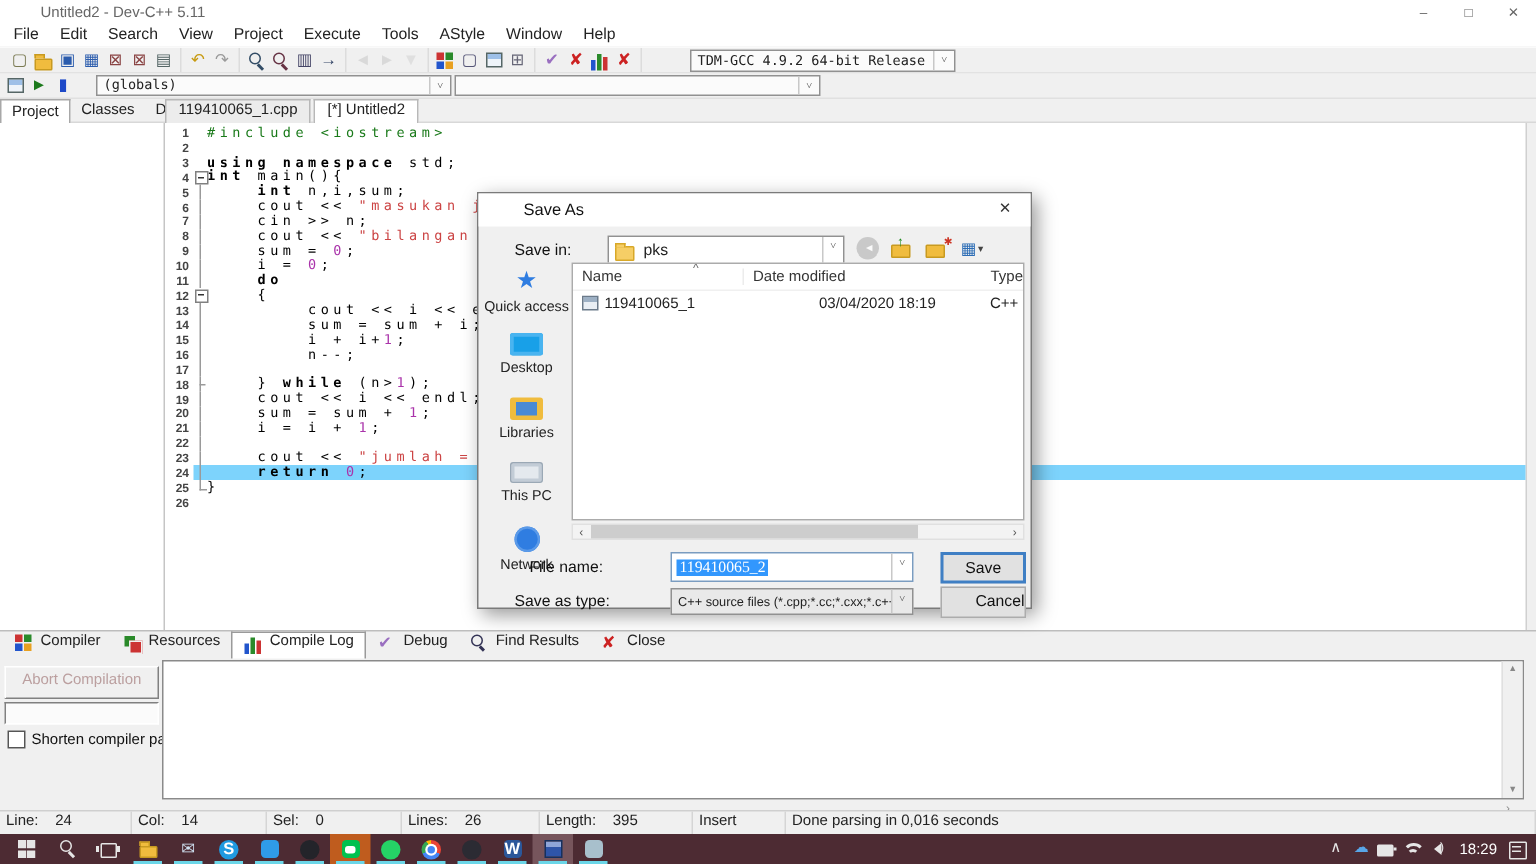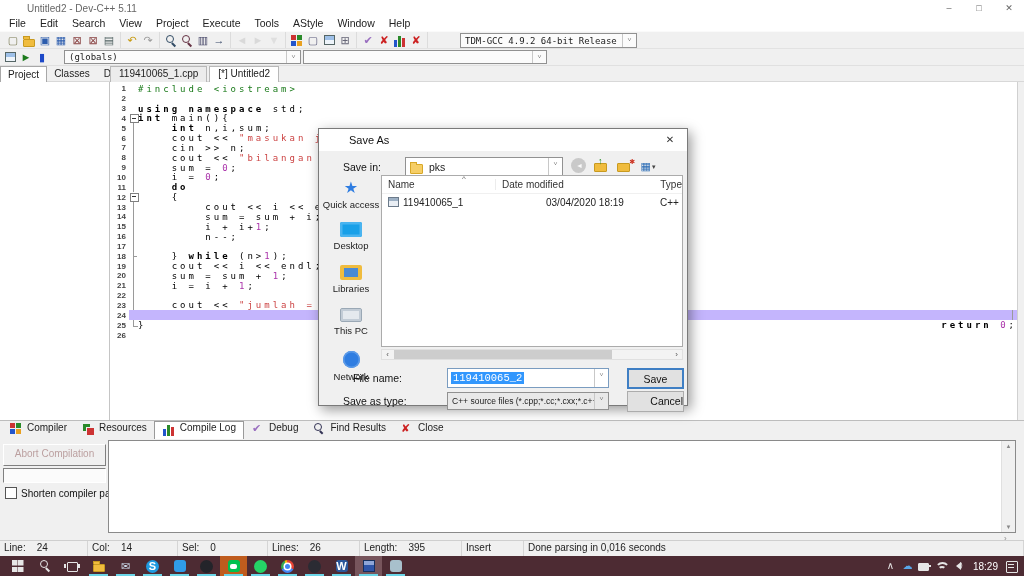--- a/index.html
+++ b/index.html
@@ -78,21 +78,21 @@
   #editor-tabs{position:absolute;left:110px;top:0;display:flex;height:16px;}
   .etab{padding:0 8px;font-size:10px;color:#222;line-height:14px;background:#ececec;border:1px solid #b8b8b8;border-bottom:none;margin-right:2px;}
   .etab.active{background:#fff;}
   
   #left-panel{position:absolute;left:0;top:82px;width:110px;height:338px;background:#fff;border-right:1px solid #c5c5c5;box-sizing:border-box;}
   #editor{position:absolute;left:110px;top:82px;width:908px;height:338px;background:#fff;border-right:1px solid #d0d0d0;box-sizing:border-box;}
   #code-lines{position:absolute;left:0;top:2px;right:0;}
   .crow{display:flex;height:9.85px;align-items:center;font-family:"DejaVu Sans Mono",monospace;font-size:9px;letter-spacing:3px;}
   .gut{width:16px;text-align:right;padding-right:3px;font:bold 8px "Liberation Sans",sans-serif;letter-spacing:0;color:#444;flex:none;}
   .lbody{flex:1;display:flex;align-items:flex-end;height:100%;}
-  .lbody.hl{background:#c4b5fd;flex-direction:column;}
+  .lbody.hl{background:#7dd3fc;}
   .fc{width:9px;height:100%;position:relative;flex:none;}
   .fc.line::before{content:"";position:absolute;left:4px;top:0;bottom:0;width:0;border-left:1px solid #9a9a9a;}
   .fc.box::before{content:"";position:absolute;left:0.5px;top:0.5px;width:7px;height:7px;border:1px solid #808080;background:#fff;}
   .fc.box::after{content:"";position:absolute;left:2.5px;top:4px;width:4px;height:1px;background:#333;}
   .fc.tick::before{content:"";position:absolute;left:4px;top:0;bottom:0;width:0;border-left:1px solid #9a9a9a;}
   .fc.tick::after{content:"";position:absolute;left:4px;top:50%;width:4px;height:1px;background:#9a9a9a;}
   .fc.corner::before{content:"";position:absolute;left:4px;top:0;width:4px;height:55%;border-left:1px solid #9a9a9a;border-bottom:1px solid #9a9a9a;}
   .codetxt{white-space:pre;}
   .seg-kw{font-weight:bold;color:#000;}
   .seg-df{color:#000;}
@@ -135,21 +135,21 @@
   .fcell{padding-left:6px;box-sizing:border-box;white-space:nowrap;overflow:hidden;}
   .frow .fcell:nth-child(1){width:158px;display:flex;align-items:center;}
   .frow .fcell:nth-child(2){width:114px;}
   .frow .fcell:nth-child(3){flex:1;}
   .ic-cpp{display:inline-block;width:11px;height:10px;border:1px solid #6b7a8a;background:linear-gradient(#9db0c4 0 3px,#e9eef4 3px);margin-right:4px;flex:none;box-sizing:border-box;}
   #hscroll{position:absolute;left:62px;top:220px;width:302px;height:11px;background:#f3f3f3;border:1px solid #e0e0e0;box-sizing:border-box;display:flex;align-items:center;}
   .harrow{width:11px;text-align:center;font-size:8px;color:#555;line-height:9px;}
   #hthumb{height:9px;background:#cdcdcd;width:218px;margin-left:1px;}
   #fname-label{left:24px;top:243px;margin-left:10px;}
   #fname-combo{left:128px;top:239px;width:162px;height:20px;background:#fff;border-color:#7a9cc0;}
-  #fname-combo .ctext{font-family:Liberation Mono, monospace;font-size:10.5px;padding-left:3px;}
+  #fname-combo .ctext{font-family:Liberation Serif, serif;font-size:10.5px;padding-left:3px;}
   #fname-sel{background:#3297fd;color:#fff;padding:1px 2px;}
   #stype-label{left:24px;top:266px;}
   #stype-combo{left:128px;top:263px;width:162px;height:18px;background:#e9e9e9;}
   #stype-combo .ctext{font-family:"Liberation Sans",sans-serif;font-size:8.5px;}
   .dbtn{position:absolute;width:57px;height:21px;background:#e1e1e1;font-size:10.5px;text-align:center;line-height:19px;color:#111;box-sizing:border-box;}
   #save-btn{left:308px;top:239px;border:2px solid #3f7fc4;}
   #cancel-btn{left:308px;top:262px;border:1px solid #acacac;text-align:right;}
   
   #bottompanel{position:absolute;left:0;top:420px;width:1024px;height:120px;background:#f0f0f0;border-top:1px solid #bdbdbd;box-sizing:border-box;}
   #bottom-tabs{display:flex;height:18px;padding-left:2px;align-items:flex-end;}

